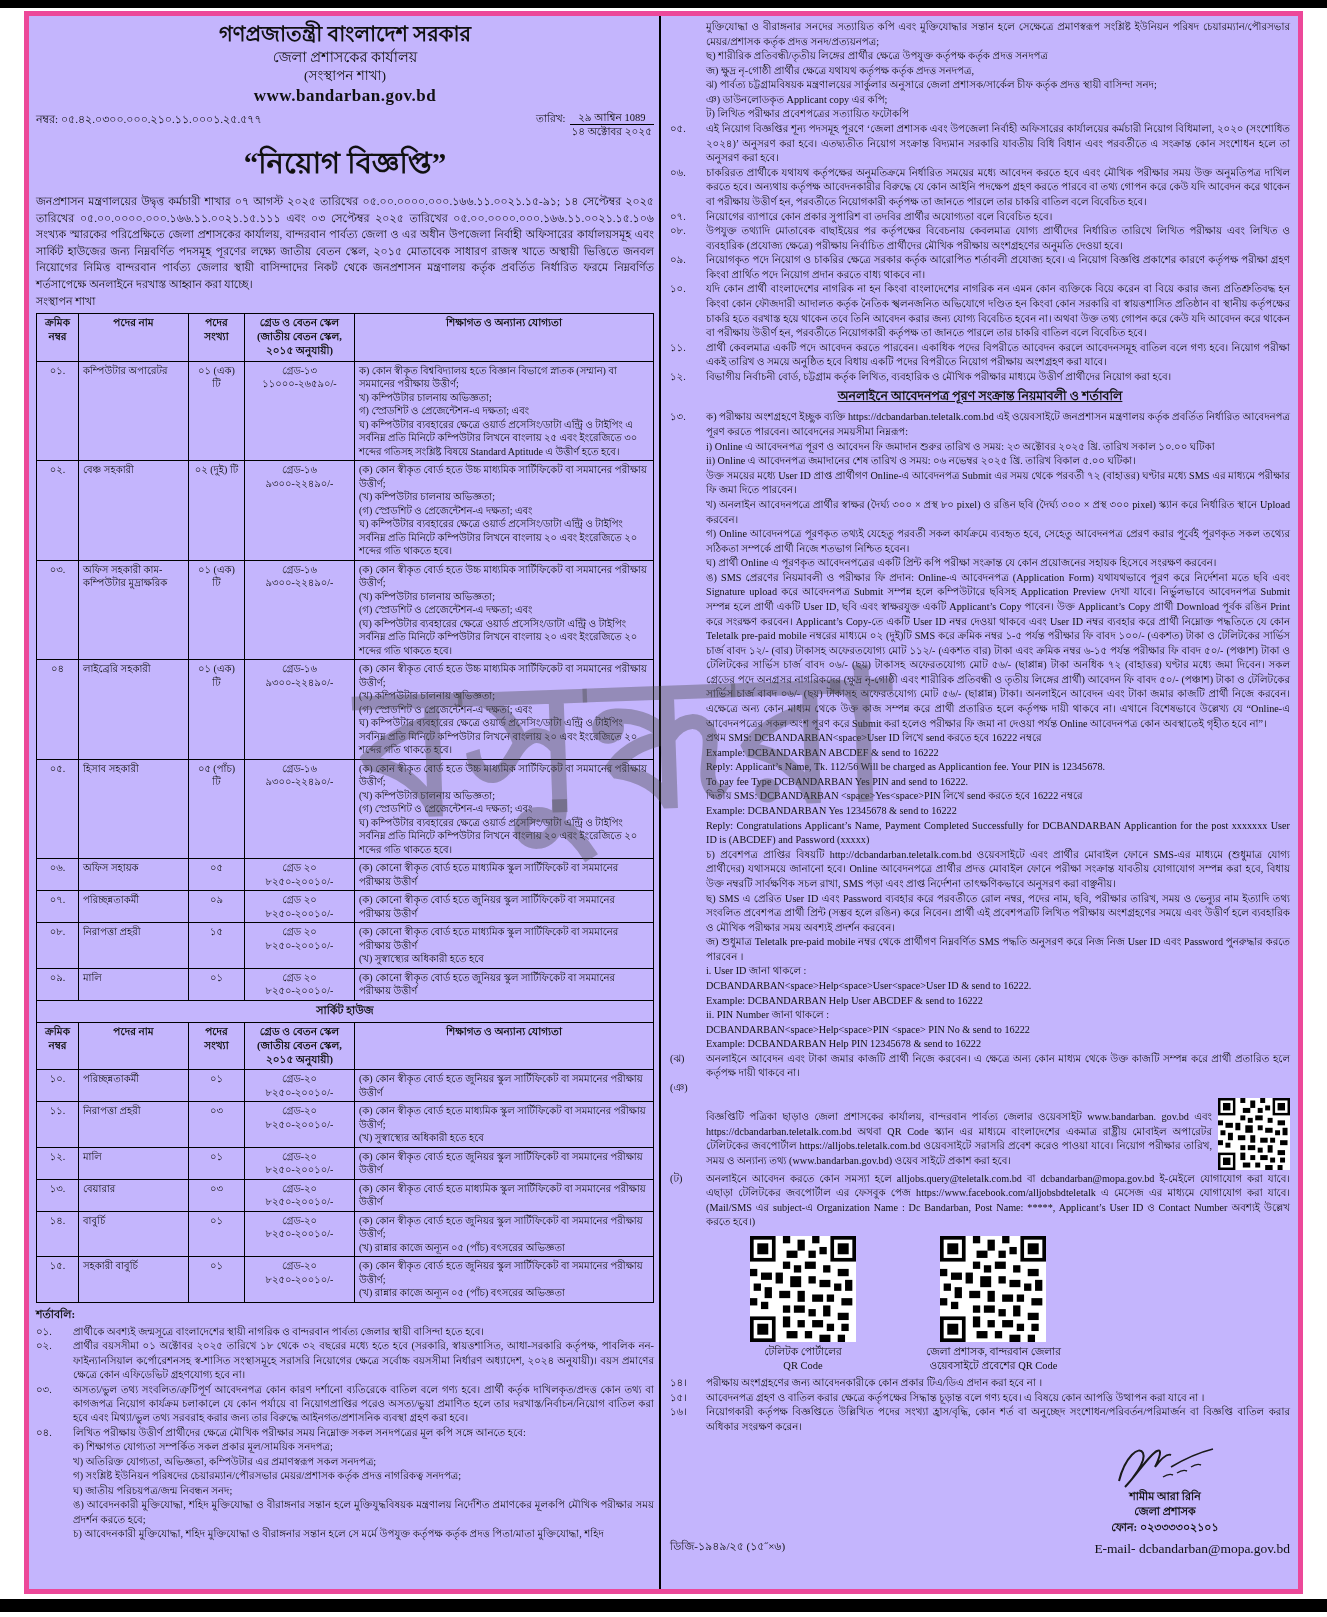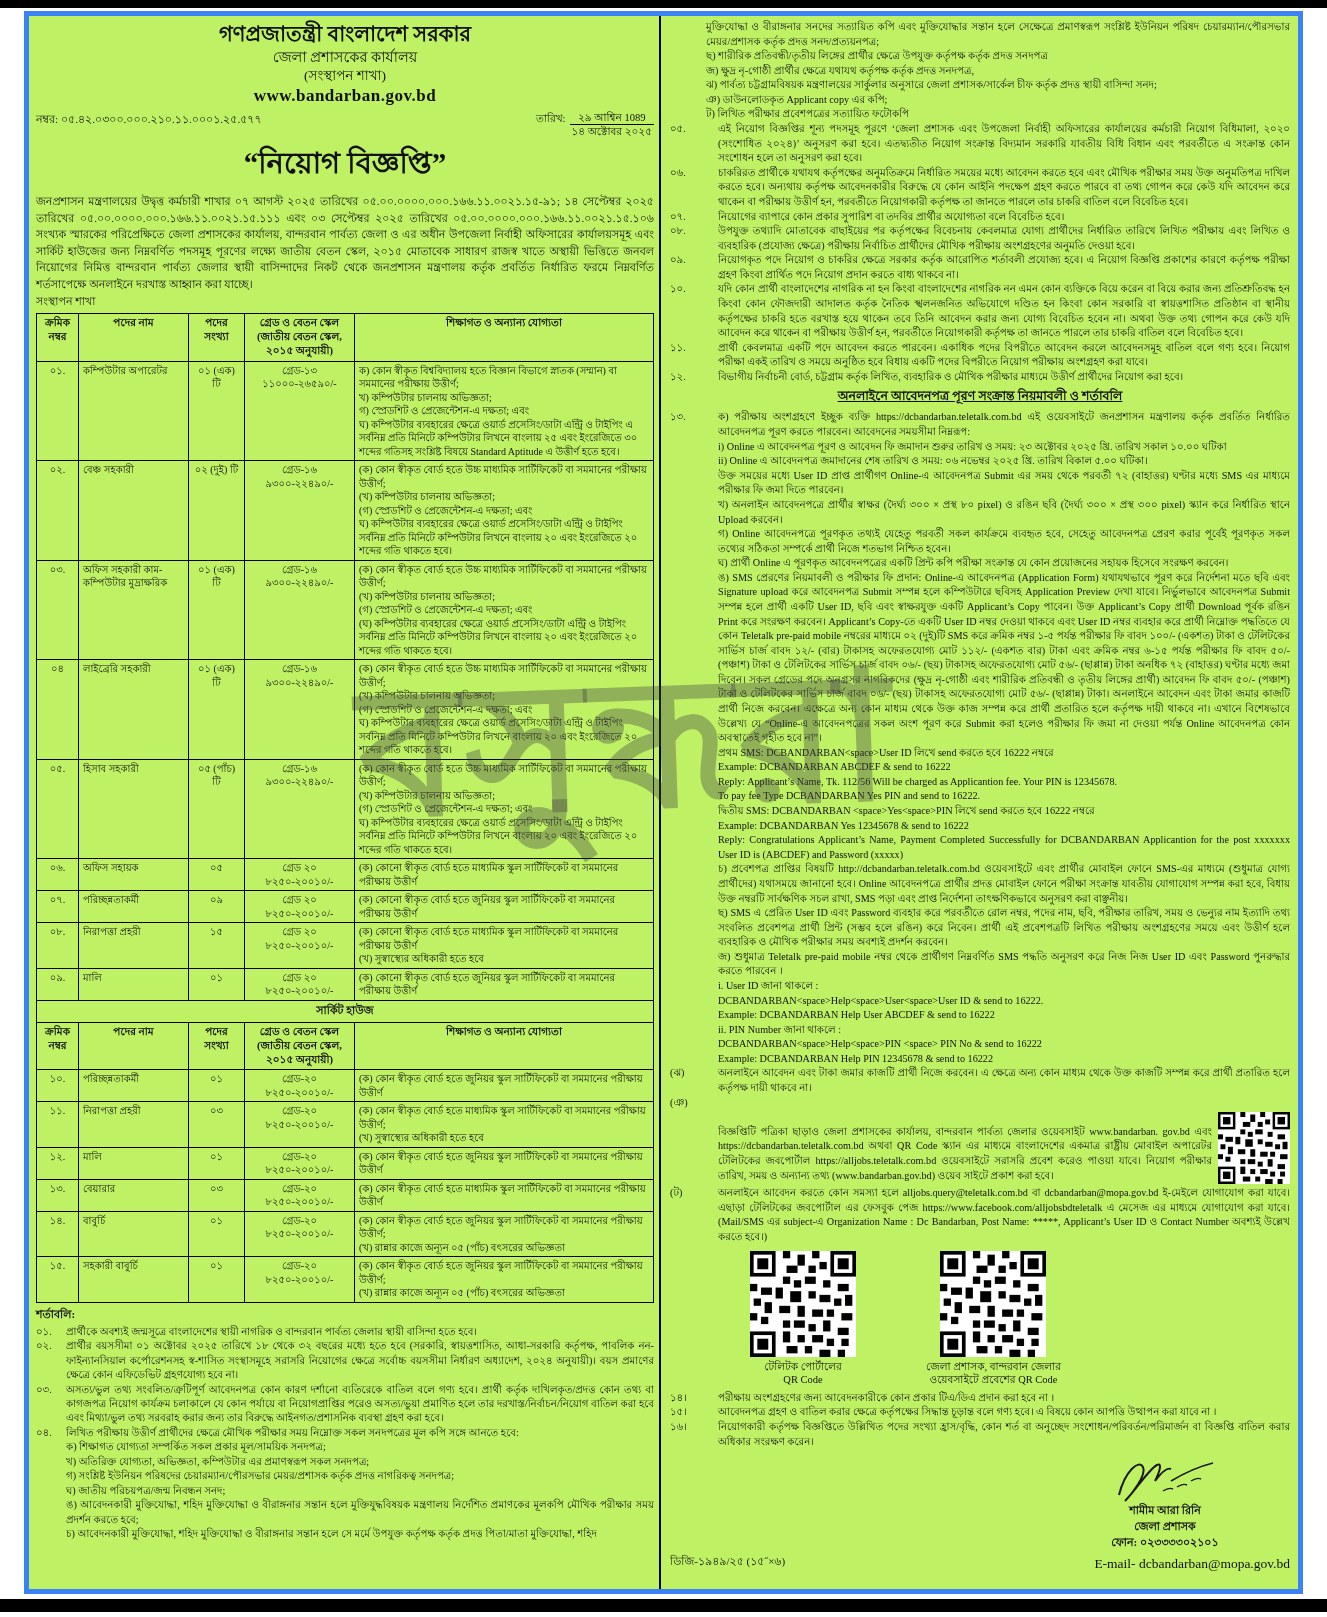--- a/index.html
+++ b/index.html
@@ -1,19 +1,19 @@
 <!DOCTYPE html>
 <html><head>
 <meta charset="utf-8">
 <style>
   html,body{margin:0;padding:0;background:#fff;}
   body{width:1327px;height:1617px;position:relative;font-family:"Liberation Serif","DejaVu Serif",serif;color:#111;}
   .topbar{position:absolute;left:0;top:0;width:1327px;height:8px;background:#000;}
   .bottombar{position:absolute;left:0;top:1599px;width:1327px;height:13px;background:#000;}
-  .frame{position:absolute;left:24px;top:11px;width:1279px;height:1583px;border:5px solid #3b82f6;box-sizing:border-box;background:#bef264;overflow:hidden;}
+  .frame{position:absolute;left:24px;top:11px;width:1279px;height:1583px;border:5px solid #ec4899;box-sizing:border-box;background:#c4b5fd;overflow:hidden;}
   .vdivider{position:absolute;left:630px;top:0;bottom:0;width:2px;background:#000;}
   .col-left{position:absolute;left:7px;top:5px;width:618px;}
   .col-right{position:absolute;left:641px;top:4px;width:620px;}
   
   .hdr{text-align:center;line-height:1.3;}
   .hdr .govt{font-size:21px;font-weight:bold;}
   .hdr .office{font-size:14.5px;}
   .hdr .district{font-size:14.5px;}
   .hdr .branch{font-size:13.5px;}
   .hdr .site{font-size:17px;font-weight:bold;letter-spacing:.5px;}
@@ -29,26 +29,26 @@
   table.posts{border-collapse:collapse;width:100%;font-size:10px;line-height:1.35;}
   table.posts th,table.posts td{border:1.5px solid #000;padding:2px 4px;vertical-align:top;}
   table.posts th{font-weight:bold;text-align:center;font-size:10.5px;}
   td.c{text-align:center;}
   .pre{white-space:pre-line;}
   .band{border:1.5px solid #000;border-top:none;border-bottom:none;text-align:center;font-weight:bold;font-size:11px;padding:1px 0;}
   
   .cond-head{font-size:11px;font-weight:bold;margin-top:3px;}
   .cond-item{display:flex;font-size:10.2px;line-height:1.42;text-align:justify;}
   .cond-item .n{flex:none;width:30px;}
-  .cond-item .t{flex:1;white-space:pre-line;}
+  .cond-item .t{flex:1;white-space:pre-line;margin-left:7px;}
   
   .r-cont{font-size:10.2px;line-height:1.43;text-align:justify;white-space:pre-line;margin-left:36px;}
   .r-item{display:flex;font-size:10.2px;line-height:1.43;text-align:justify;}
   .r-item .n{flex:none;width:36px;}
-  .r-item .t{flex:1;white-space:pre-line;margin-left:12px;}
+  .r-item .t{flex:1;white-space:pre-line;}
   .r-heading{text-align:center;font-weight:bold;text-decoration:underline;font-size:12.5px;margin:3px 0;}
   .qr-side{float:right;width:72px;height:72px;margin:2px 0 2px 6px;}
   .qr-row{display:flex;justify-content:flex-start;gap:70px;margin:6px 0 4px 80px;}
   .qr-cell{text-align:center;font-size:10.5px;line-height:1.3;}
   .qr-cell svg{width:106px;height:106px;display:block;margin:0 auto 3px auto;}
   .qr-cap{white-space:pre-line;}
   .sig-block{text-align:center;margin-left:390px;margin-top:2px;font-size:11px;line-height:1.45;width:210px;font-weight:bold;}
   .sig-block .sigimg{display:block;margin:0 auto -4px auto;}
   .bottomrow{display:flex;justify-content:space-between;align-items:flex-end;font-size:11px;margin-top:2px;gap:36px;}
   .bottomrow .email{font-size:13.5px;}

